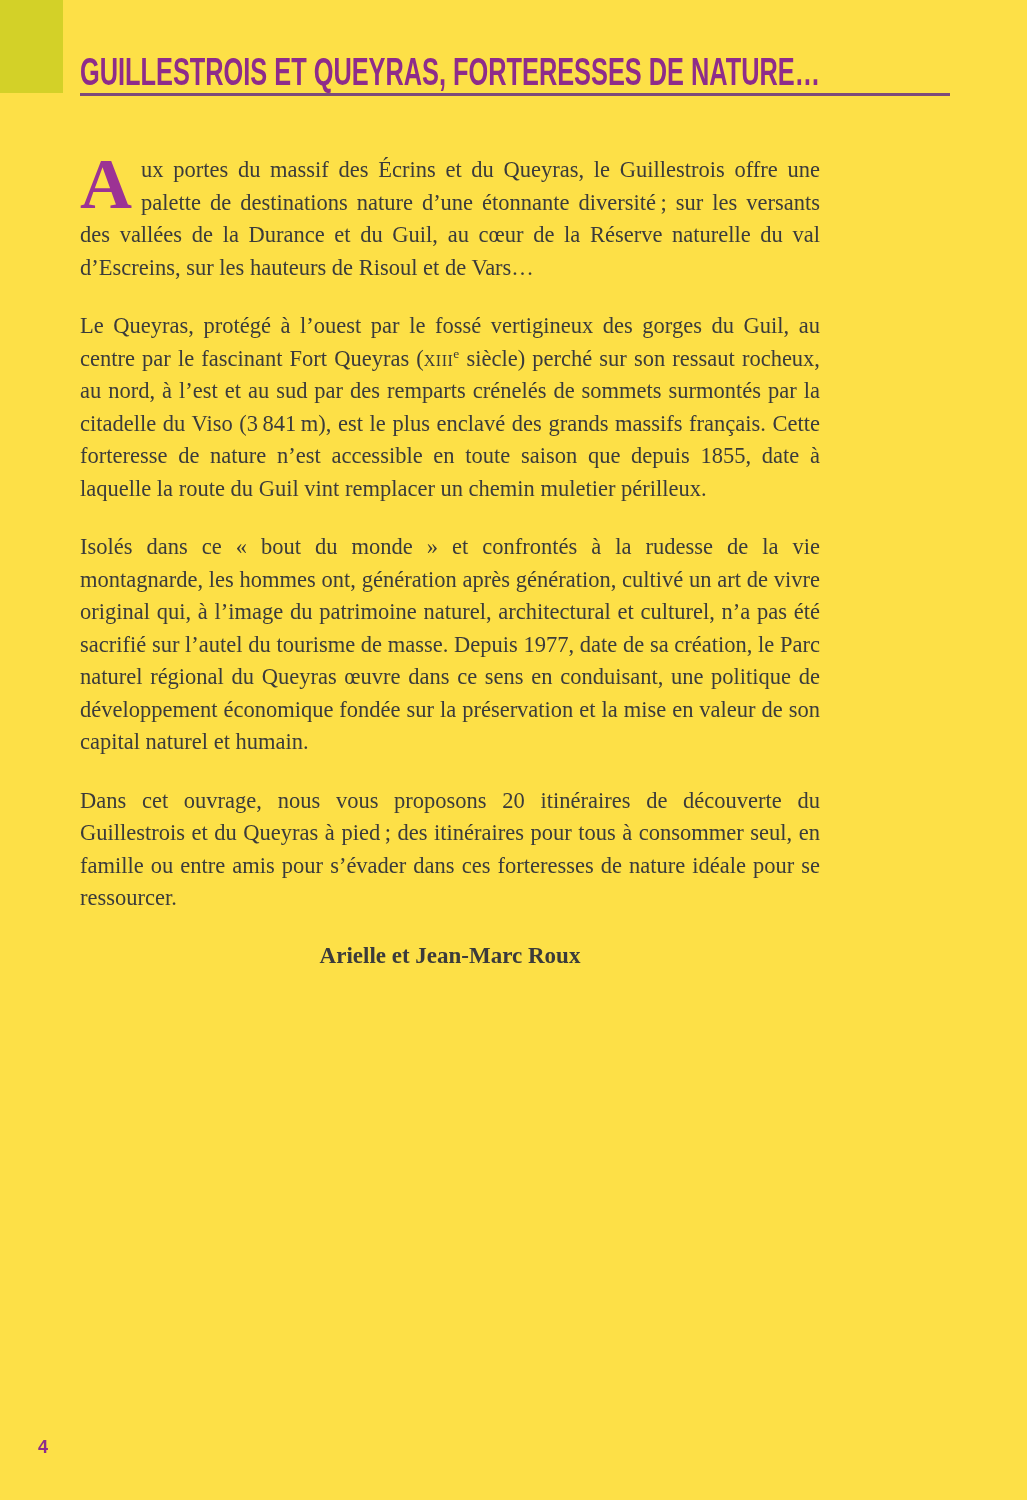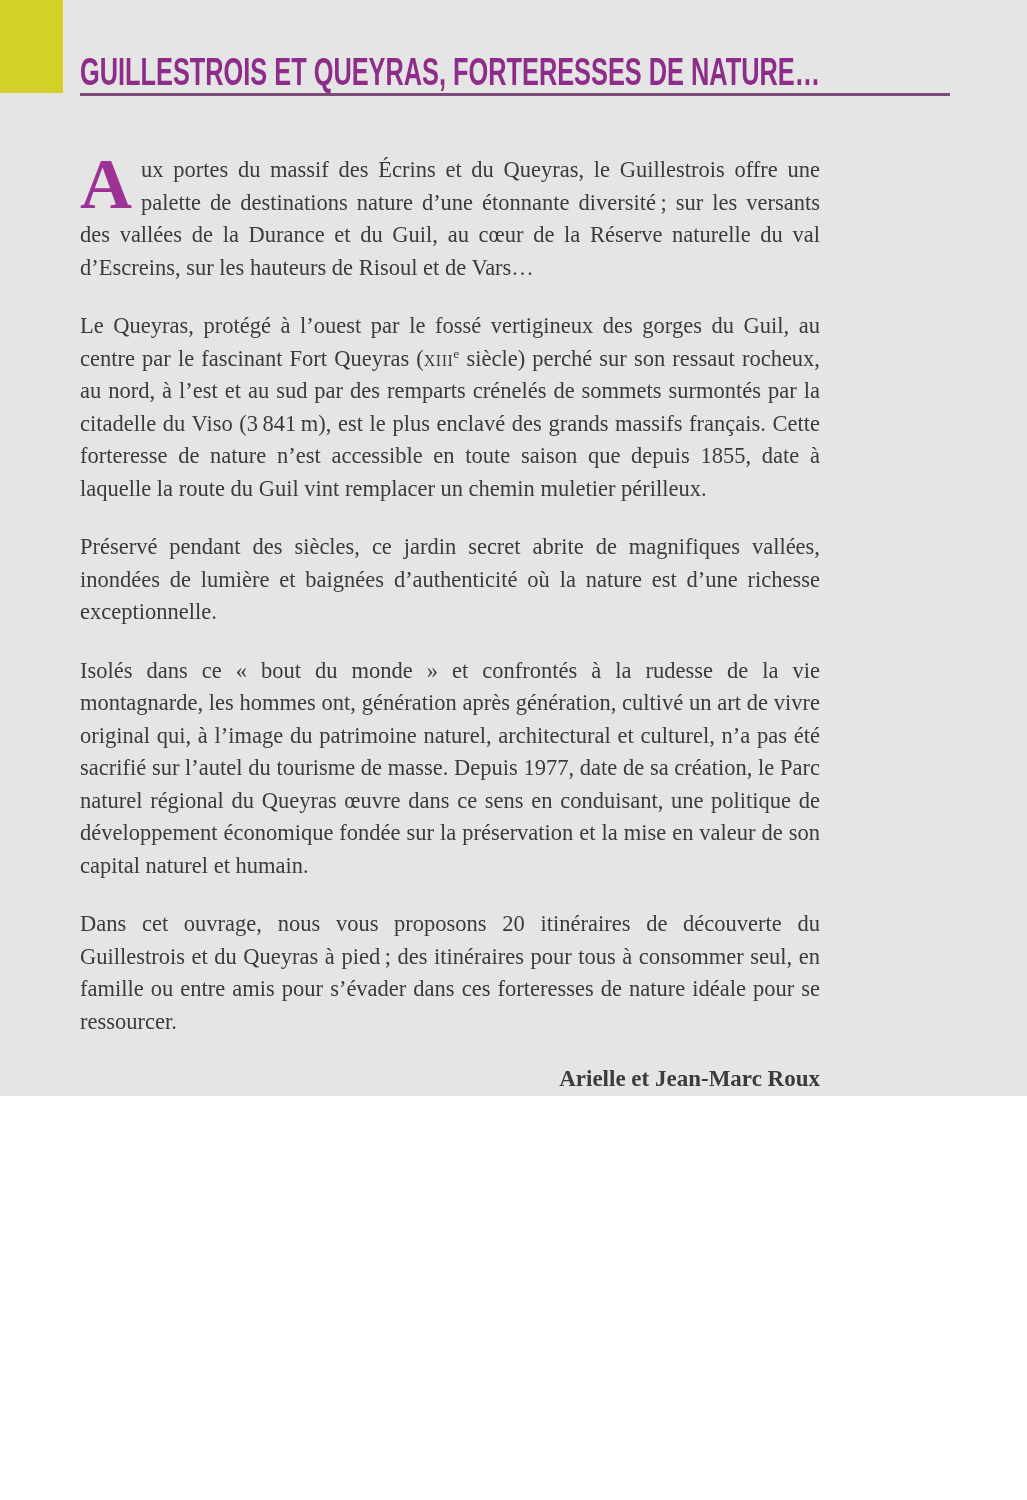--- a/index.html
+++ b/index.html
@@ -3,22 +3,22 @@
 <meta charset="utf-8">
 <style>
   html, body {
     margin: 0;
     padding: 0;
     background: #ffffff;
   }
   .page {
     position: relative;
     width: 1027px;
-    height: 1096px;
-    background: #e5e5e5;
+    height: 1500px;
+    background: #fde047;
     overflow: hidden;
   }
   .accent-bar {
     position: absolute;
     left: 0;
     top: 0;
     width: 63px;
     height: 93px;
   }
   .title-svg {
@@ -66,21 +66,21 @@
   .sc {
     font-variant: small-caps;
     letter-spacing: 0.5px;
   }
   .article sup {
     font-size: 0.6em;
     line-height: 0;
     vertical-align: super;
   }
   .signature {
-    text-align: right;
+    text-align: center;
     font-weight: 700;
     font-size: 23px;
     margin-top: 24px;
     line-height: 30px;
   }
   .page-number {
     position: absolute;
     left: 38px;
     top: 1437px;
     font-family: "Liberation Sans", sans-serif;
@@ -99,21 +99,20 @@
   <svg class="title-svg" width="740" height="44">
     <text x="0" y="39" textLength="740" lengthAdjust="spacingAndGlyphs" fill="#8e2c8a">GUILLESTROIS ET QUEYRAS, FORTERESSES DE NATURE…</text>
   </svg>
 
   <div class="title-rule" style="background: rgb(125, 75, 121);"></div>
 
   <div class="article" style="color: rgb(59, 59, 59);">
     <div id="paragraphs">
         <p><span class="dropcap" style="color: rgb(156, 51, 148);">A</span><span>ux portes du massif des Écrins et du Queyras, le Guillestrois offre une palette de destinations nature d’une étonnante diversité ; sur les versants des vallées de la Durance et du Guil, au cœur de la Réserve naturelle du val d’Escreins, sur les hauteurs de Risoul et de Vars…</span></p>
         <p><span>Le Queyras, protégé à l’ouest par le fossé vertigineux des gorges du Guil, au centre par le fascinant Fort Queyras (</span><span class="sc">xiii</span><sup>e</sup><span>&nbsp;siècle) perché sur son ressaut rocheux, au nord, à l’est et au sud par des remparts crénelés de sommets surmontés par la citadelle du Viso (3 841 m), est le plus enclavé des grands massifs français. Cette forteresse de nature n’est accessible en toute saison que depuis 1855, date à laquelle la route du Guil vint remplacer un chemin muletier périlleux.</span></p>
-        <p><span>Préservé pendant des siècles, ce jardin secret abrite de magnifiques vallées, inondées de lumière et baignées d’authenticité où la nature est d’une richesse exceptionnelle.</span></p>
         <p><span>Isolés dans ce «&nbsp;bout du monde&nbsp;» et confrontés à la rudesse de la vie montagnarde, les hommes ont, génération après génération, cultivé un art de vivre original qui, à l’image du patrimoine naturel, architectural et culturel, n’a pas été sacrifié sur l’autel du tourisme de masse. Depuis 1977, date de sa création, le Parc naturel régional du Queyras œuvre dans ce sens en conduisant, une politique de développement économique fondée sur la préservation et la mise en valeur de son capital naturel et humain.</span></p>
         <p><span>Dans cet ouvrage, nous vous proposons 20 itinéraires de découverte du Guillestrois et du Queyras à pied ; des itinéraires pour tous à consommer seul, en famille ou entre amis pour s’évader dans ces forteresses de nature idéale pour se ressourcer.</span></p>
       </div>
     <div class="signature">Arielle et Jean-Marc Roux</div>
   </div>
 
   <div class="page-number" style="color: rgb(142, 44, 138);">4</div>
 
 </div>
 

